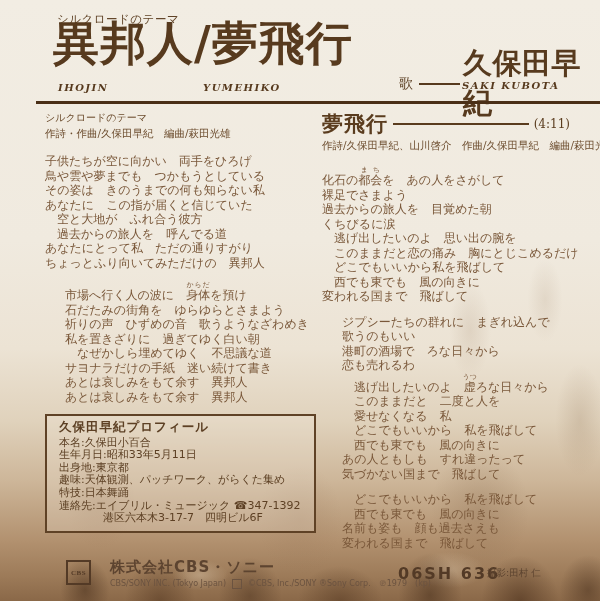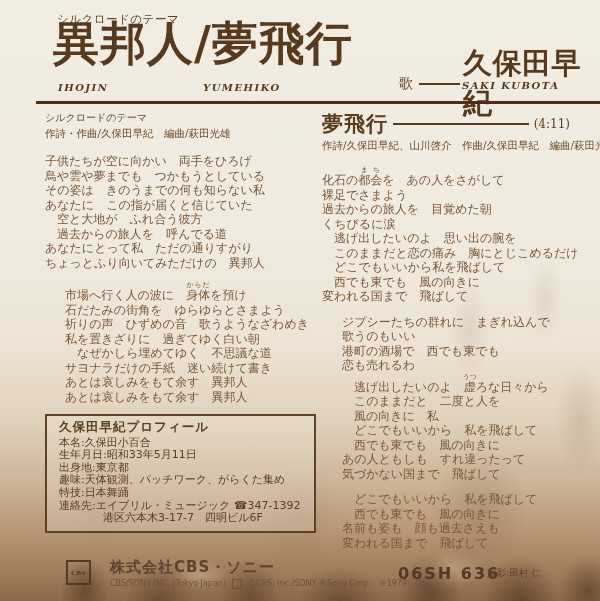--- a/index.html
+++ b/index.html
@@ -159,25 +159,25 @@
             <div class="line">くちびるに涙</div>
             <div class="line">　逃げ出したいのよ　思い出の腕を</div>
             <div class="line">　このままだと恋の痛み　胸にとじこめるだけ</div>
             <div class="line">　どこでもいいから私を飛ばして</div>
             <div class="line">　西でも東でも　風の向きに</div>
             <div class="line">変われる国まで　飛ばして</div>
           </div>
           <div class="stanza">
             <div class="line">ジプシーたちの群れに　まぎれ込んで</div>
             <div class="line">歌うのもいい</div>
-            <div class="line">港町の酒場で　西でも東でも</div>
+            <div class="line">港町の酒場で　ろな日々から</div>
             <div class="line">恋も売れるわ</div>
             <div class="line">　逃げ出したいのよ　<ruby>虚<rt>うつ</rt></ruby>ろな日々から</div>
             <div class="line">　このままだと　二度と人を</div>
-            <div class="line">　風の向きに　私</div>
+            <div class="line">　愛せなくなる　私</div>
             <div class="line">　どこでもいいから　私を飛ばして</div>
             <div class="line">　西でも東でも　風の向きに</div>
             <div class="line">あの人ともしも　すれ違ったって</div>
             <div class="line">気づかない国まで　飛ばして</div>
           </div>
           <div class="stanza">
             <div class="line">　どこでもいいから　私を飛ばして</div>
             <div class="line">　西でも東でも　風の向きに</div>
             <div class="line">名前も姿も　顔も過去さえも</div>
             <div class="line">変われる国まで　飛ばして</div>

